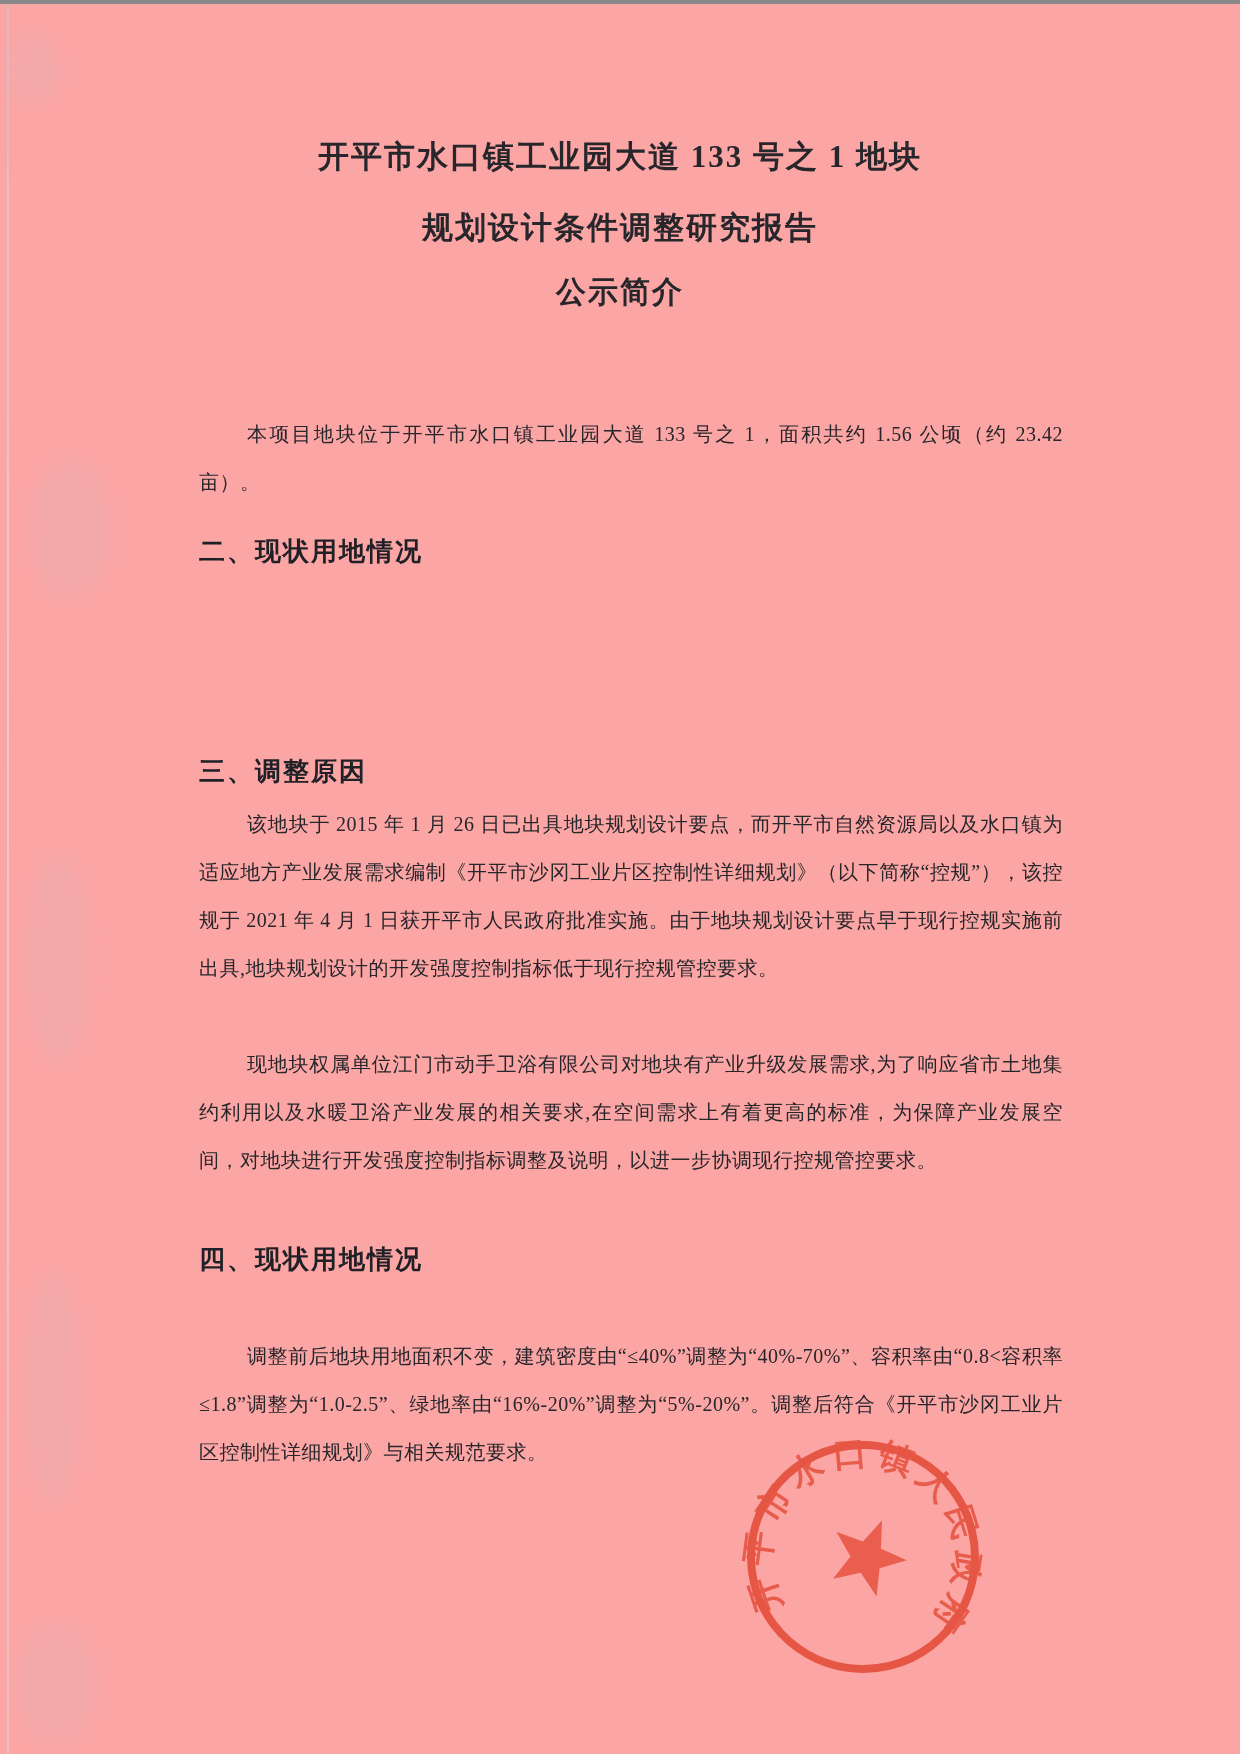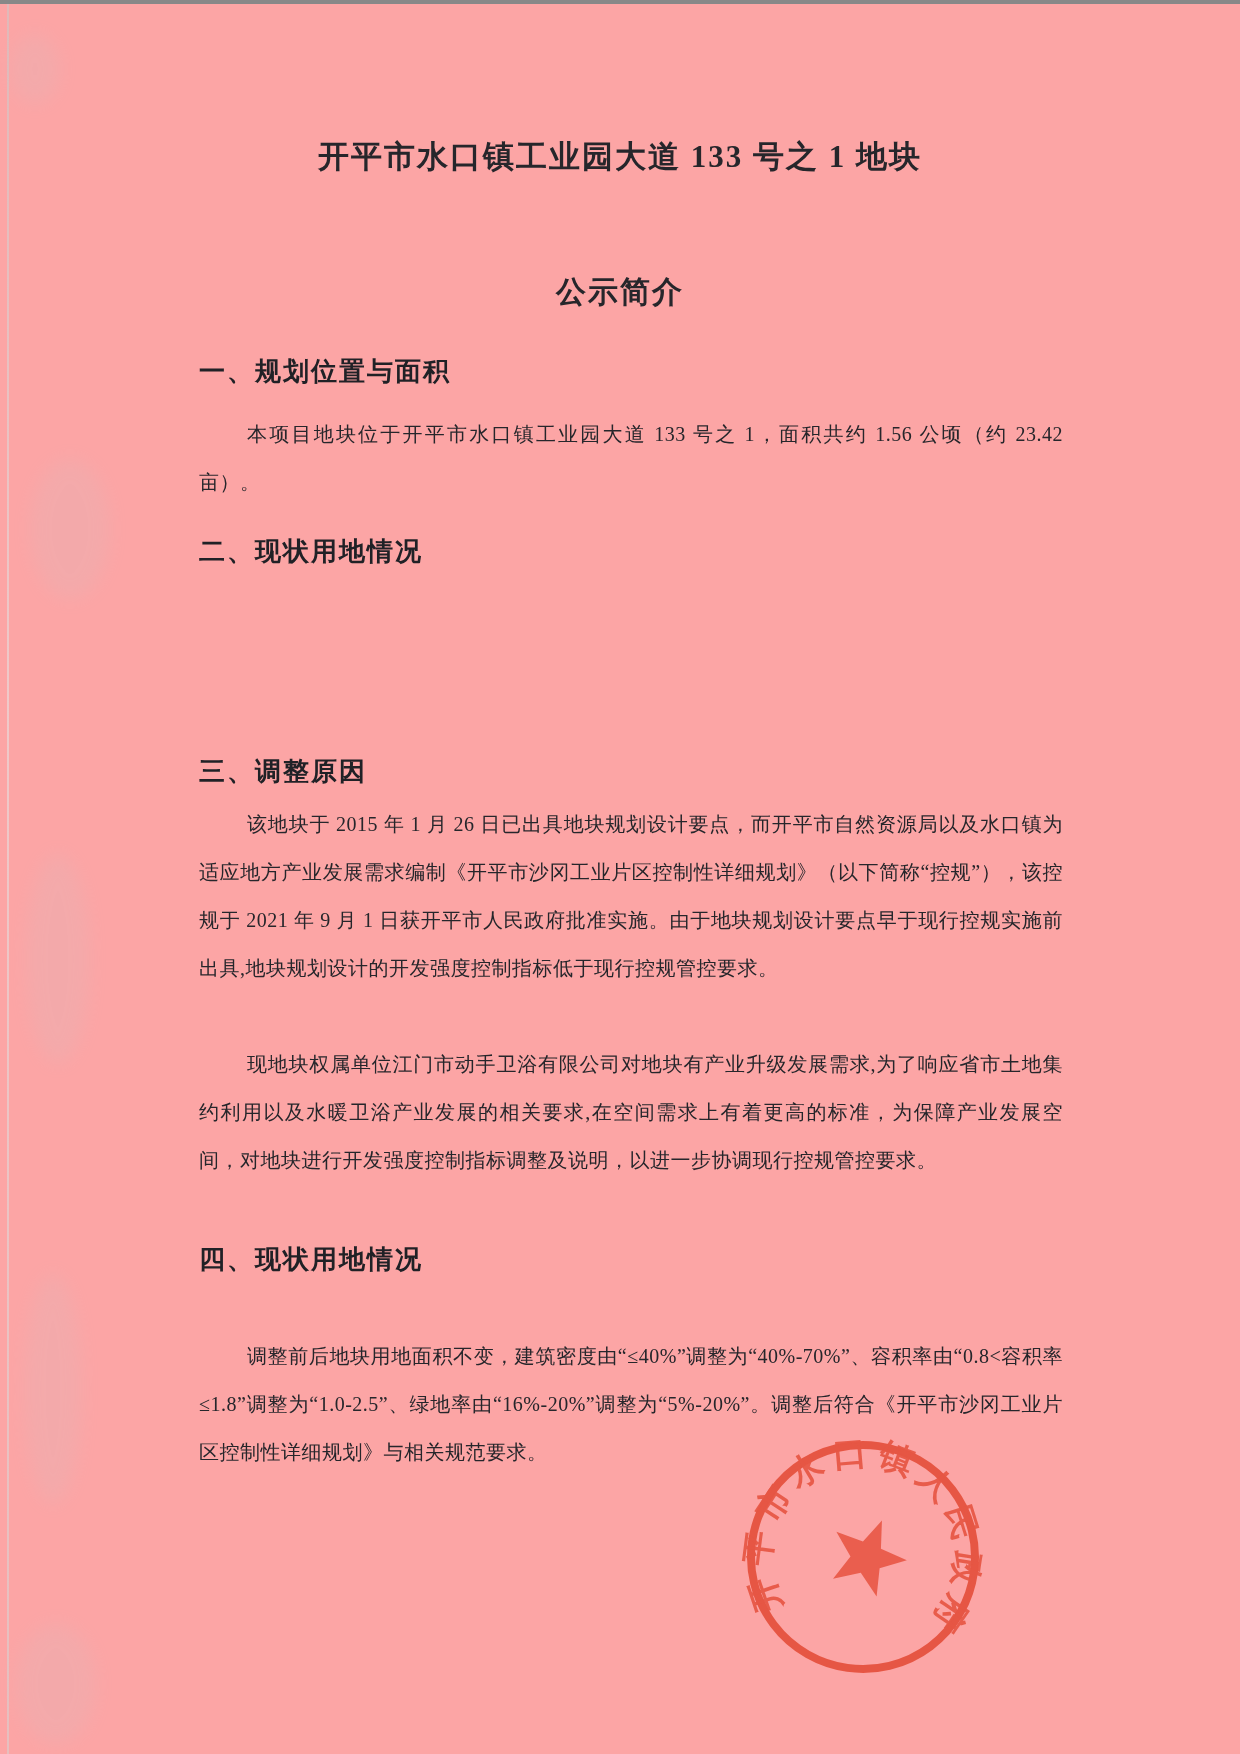--- a/index.html
+++ b/index.html
@@ -54,29 +54,29 @@
 <div class="page">
 
   <div class="edge-line"></div>
   <div class="blob b1"></div>
   <div class="blob b2"></div>
   <div class="blob b3"></div>
   <div class="blob b4"></div>
   <div class="blob b5"></div>
 
   <div class="title-line t1">开平市水口镇工业园大道 133 号之 1 地块</div>
+  <div class="title-line t2">规划设计条件调整研究报告</div>
   <div class="title-line t3">公示简介</div>
 
-  <div class="sec-heading h1">一、规划位置与面积</div>
   <p class="para p1">本项目地块位于开平市水口镇工业园大道 133 号之 1，面积共约 1.56 公顷（约 23.42 亩）。</p>
 
   <div class="sec-heading h2">二、现状用地情况</div>
 
   <div class="sec-heading h3">三、调整原因</div>
-  <p class="para p3a">该地块于 2015 年 1 月 26 日已出具地块规划设计要点，而开平市自然资源局以及水口镇为适应地方产业发展需求编制《开平市沙冈工业片区控制性详细规划》（以下简称“控规”），该控规于 2021 年 9 月 1 日获开平市人民政府批准实施。由于地块规划设计要点早于现行控规实施前出具,地块规划设计的开发强度控制指标低于现行控规管控要求。</p>
+  <p class="para p3a">该地块于 2015 年 1 月 26 日已出具地块规划设计要点，而开平市自然资源局以及水口镇为适应地方产业发展需求编制《开平市沙冈工业片区控制性详细规划》（以下简称“控规”），该控规于 2021 年 4 月 1 日获开平市人民政府批准实施。由于地块规划设计要点早于现行控规实施前出具,地块规划设计的开发强度控制指标低于现行控规管控要求。</p>
   <p class="para p3b">现地块权属单位江门市动手卫浴有限公司对地块有产业升级发展需求,为了响应省市土地集约利用以及水暖卫浴产业发展的相关要求,在空间需求上有着更高的标准，为保障产业发展空间，对地块进行开发强度控制指标调整及说明，以进一步协调现行控规管控要求。</p>
 
   <div class="sec-heading h4">四、现状用地情况</div>
   <p class="para p4">调整前后地块用地面积不变，建筑密度由“≤40%”调整为“40%-70%”、容积率由“0.8&lt;容积率≤1.8”调整为“1.0-2.5”、绿地率由“16%-20%”调整为“5%-20%”。调整后符合《开平市沙冈工业片区控制性详细规划》与相关规范要求。</p>
 
   <svg class="seal" width="260" height="260" viewBox="-130 -130 260 260">
     <g transform="rotate(8)" opacity="0.92">
       <circle r="112" fill="none" stroke="#e5503c" stroke-width="8"></circle>
       <path id="sealArc" d="M -57,74 A 93,93 0 1,1 57,74" fill="none"></path>
       <text font-size="34" font-weight="bold" fill="#e5503c" letter-spacing="8" opacity="0.92" font-family="Liberation Serif, DejaVu Serif, serif">

